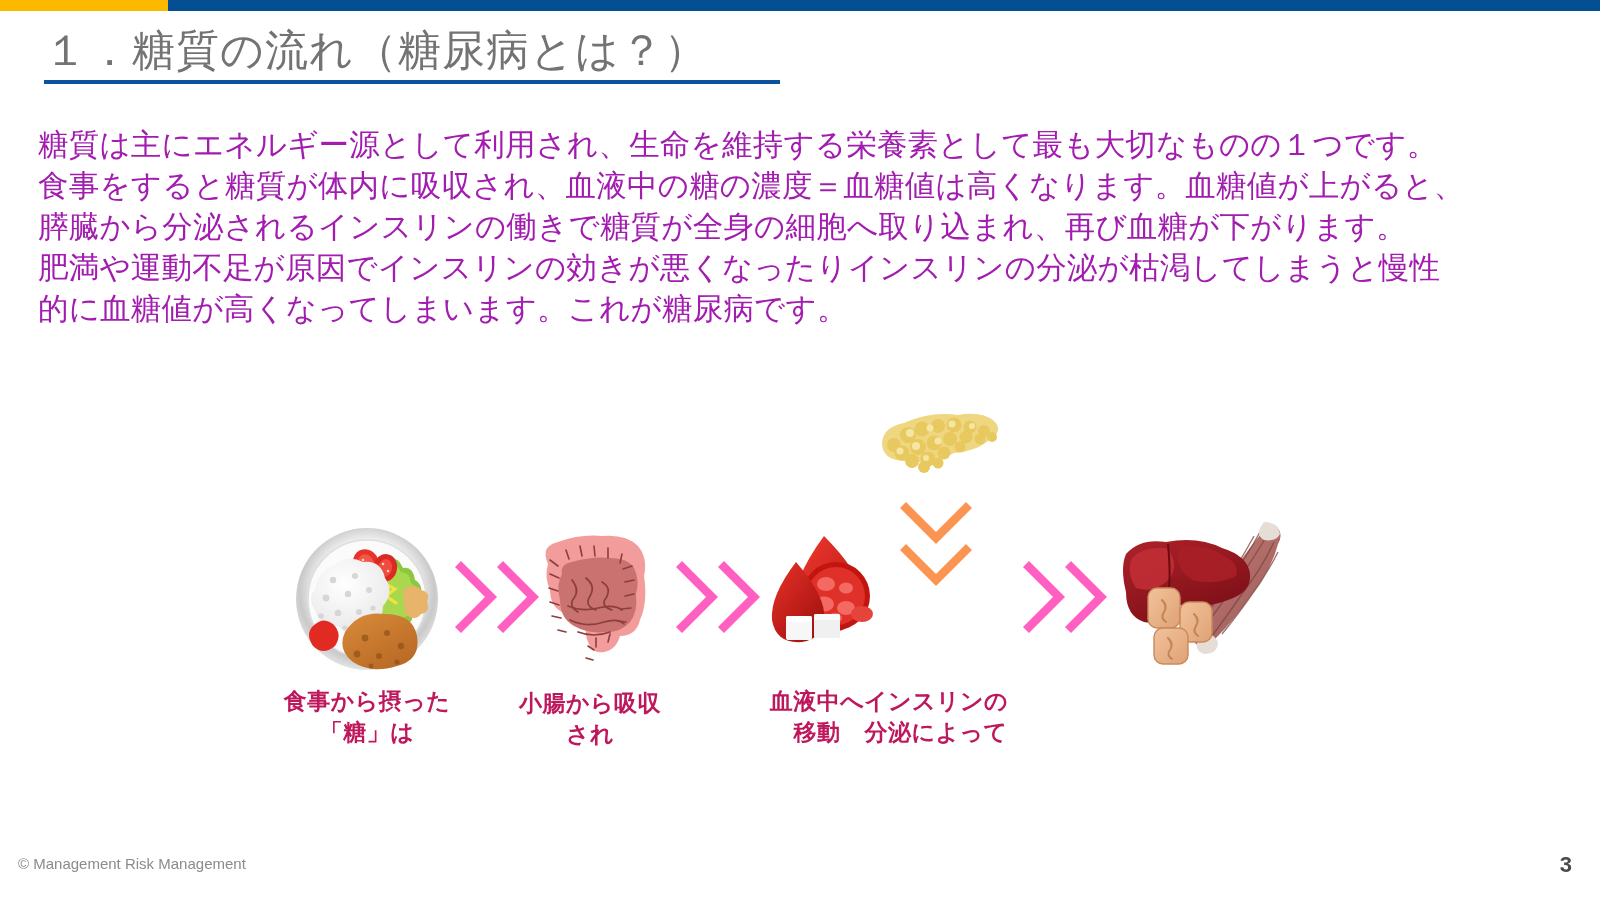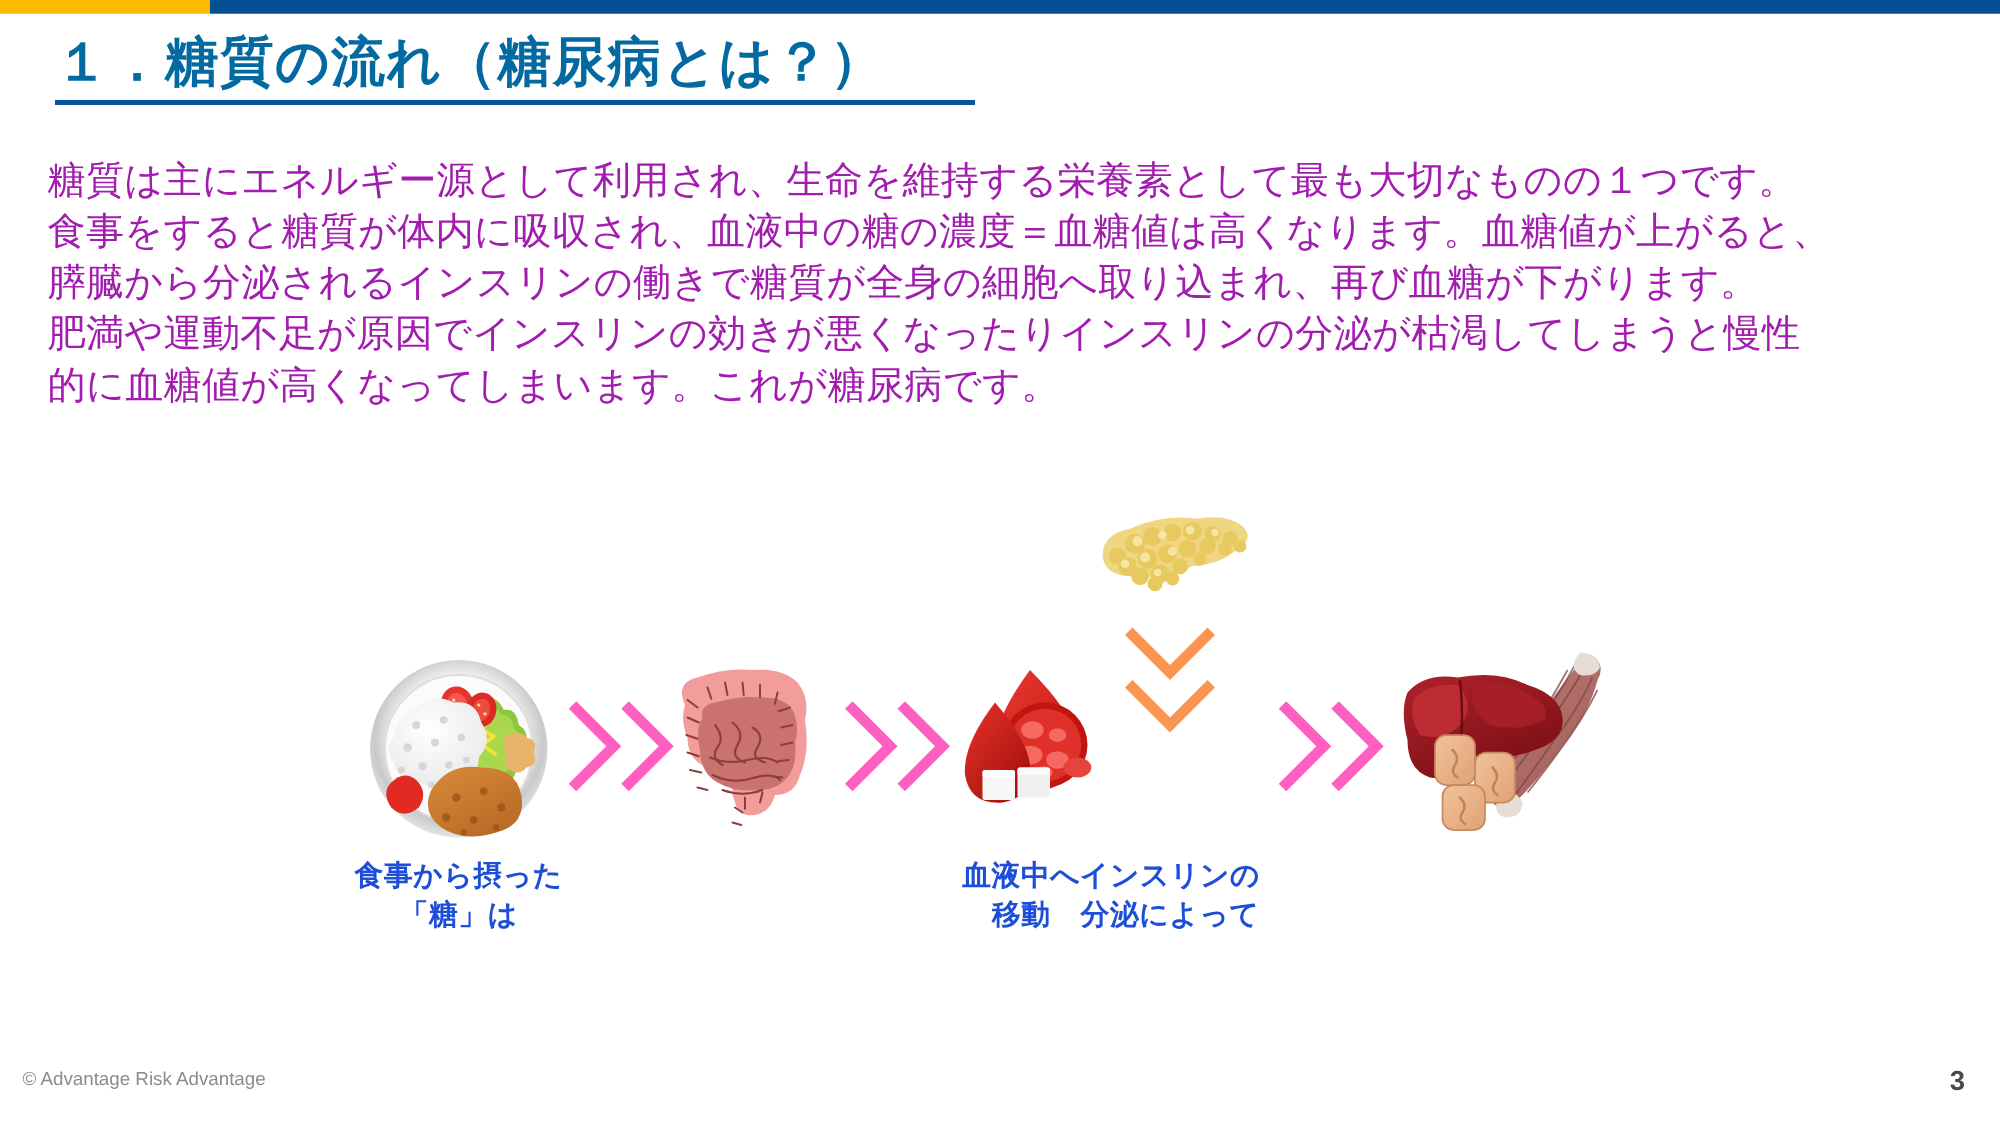--- a/index.html
+++ b/index.html
@@ -37,22 +37,22 @@
 
   
   .title-wrap {
     position: absolute;
     left: 44px;
     top: 26px;
     width: 1000px;
   }
   .slide-title {
     font-size: 43px;
-    font-weight: bold;
-    color: #0369a1;
+    font-weight: normal;
+    color: #737373;
     letter-spacing: 1px;
     line-height: 1.15;
     white-space: nowrap;
     font-family: "DejaVu Sans", "Liberation Sans", sans-serif;
   }
   .title-underline {
     width: 736px;
     height: 4px;
     background: #0B529E;
     margin-top: 5px;
@@ -84,21 +84,21 @@
     position: absolute;
   }
   .node-art {
     position: relative;
   }
   .node-label {
     position: absolute;
     text-align: center;
     font-size: 23px;
     font-weight: bold;
-    color: #1d4ed8;
+    color: #be185d;
     line-height: 1.35;
     letter-spacing: 0.5px;
     white-space: pre;
     font-family: "DejaVu Sans", "Liberation Sans", sans-serif;
   }
 
   
   .chev-group { position: absolute; }
 
   
@@ -251,20 +251,22 @@
             <path d="M102 64 l-9 2"></path>
           <path d="M99 78 l-9 1"></path>
             <path d="M94 92 l-8 -1"></path>
           <path d="M78 104 l-2 8"></path>
             <path d="M64 108 l0 9"></path>
           <path d="M56 116 l6 4"></path>
             <path d="M54 128 l7 2"></path>
         </g>
       </svg>
     </div>
+    <div class="node-label" style="left:-54px; top:158px; width:224px;">小腸から吸収
+され</div>
   </div>
 
   <div class="chev-group" style="left:672px; top:181px;">
     <svg width="88" height="72" viewBox="0 0 88 72">
       <path d="M4 6 L10 0 L46 36 L10 72 L4 66 L34 36 Z" fill="#FF5FC0"></path>
       <path d="M46 6 L52 0 L88 36 L52 72 L46 66 L76 36 Z" fill="#FF5FC0"></path>
     </svg>
   </div>
 
   <div class="flow-node" style="left:872px; top:25px;">
@@ -404,14 +406,14 @@
             <path d="M86 96 q6 6 2 12 q-4 6 2 10"></path>
             <path d="M60 120 q6 6 2 12 q-4 5 2 9"></path>
           </g>
         </g>
       </svg>
     </div>
   </div>
 
 </div>
 
-<div class="footer-copy">© Advantage Risk Advantage</div>
+<div class="footer-copy">© Management Risk Management</div>
 <div class="page-num">3</div>
 
 </body></html>

